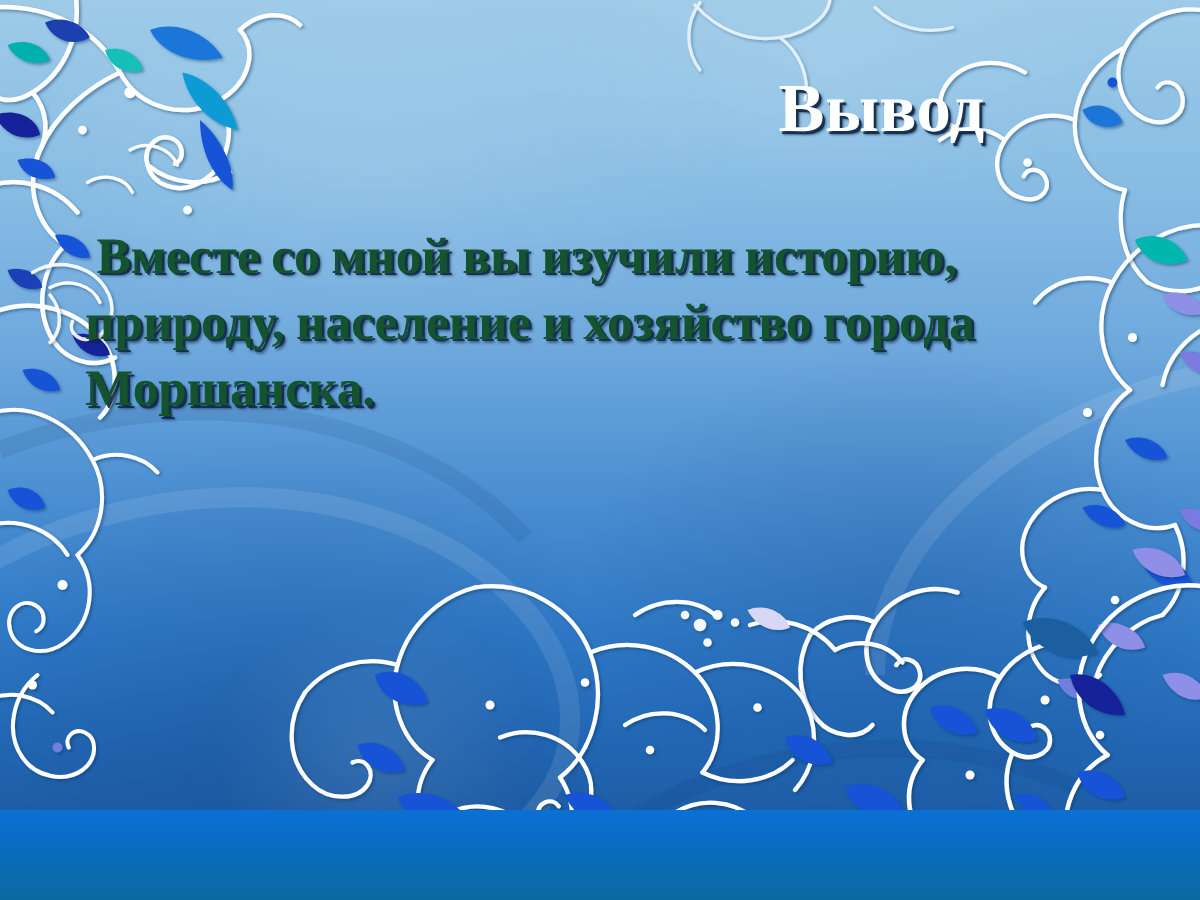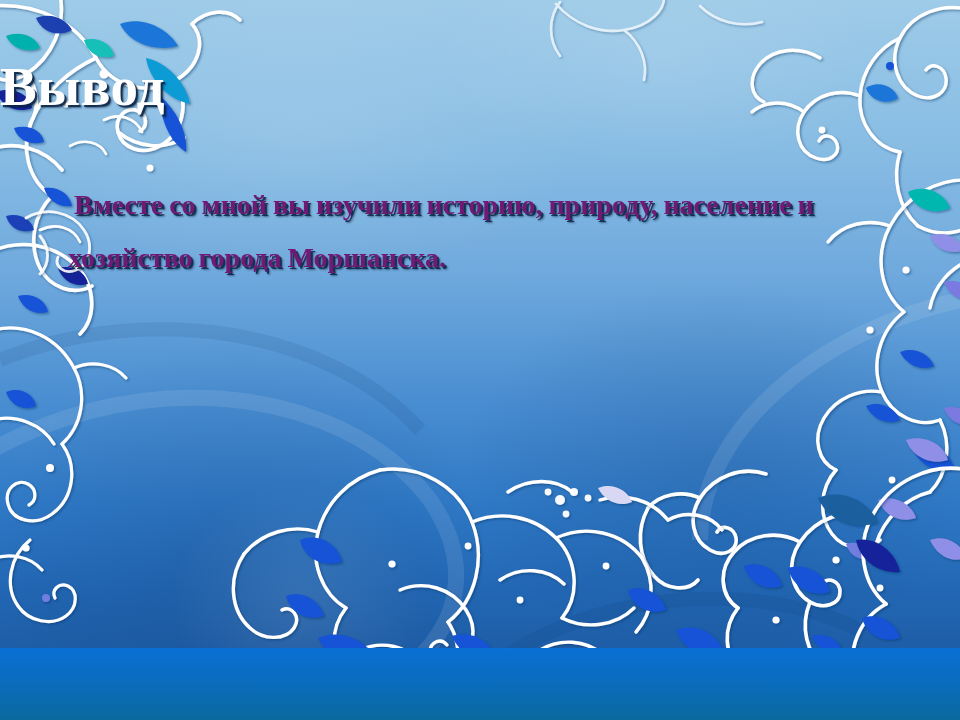--- a/index.html
+++ b/index.html
@@ -44,41 +44,41 @@
   
   .ornaments { position: absolute; inset: 0; }
   .ornaments svg { position: absolute; }
 
   
   .title {
     position: absolute;
     top: 58px;
     left: 0;
     width: 788px;
-    text-align: left;
+    text-align: right;
     font-size: 55px;
     line-height: 1.05;
     font-weight: 700;
     color: #ffffff;
     letter-spacing: 0.5px;
     text-shadow:
       2px 2px 0 rgba(12,38,70,.85),
       3px 3px 2px rgba(10,30,58,.55);
     white-space: pre;
   }
 
   .body-text {
     position: absolute;
     top: 178px;
     left: 68px;
     width: 850px;
-    font-size: 28px;
+    font-size: 41px;
     line-height: 53px;
     font-weight: 700;
-    color: #701a75;
+    color: #14532d;
     text-shadow:
       2px 2px 0 rgba(12,38,70,.85),
       3px 3px 2px rgba(10,30,58,.5);
     white-space: pre-wrap;
     word-spacing: -1px;
   }
 
   
   .bottom-bar {
     position: absolute;

